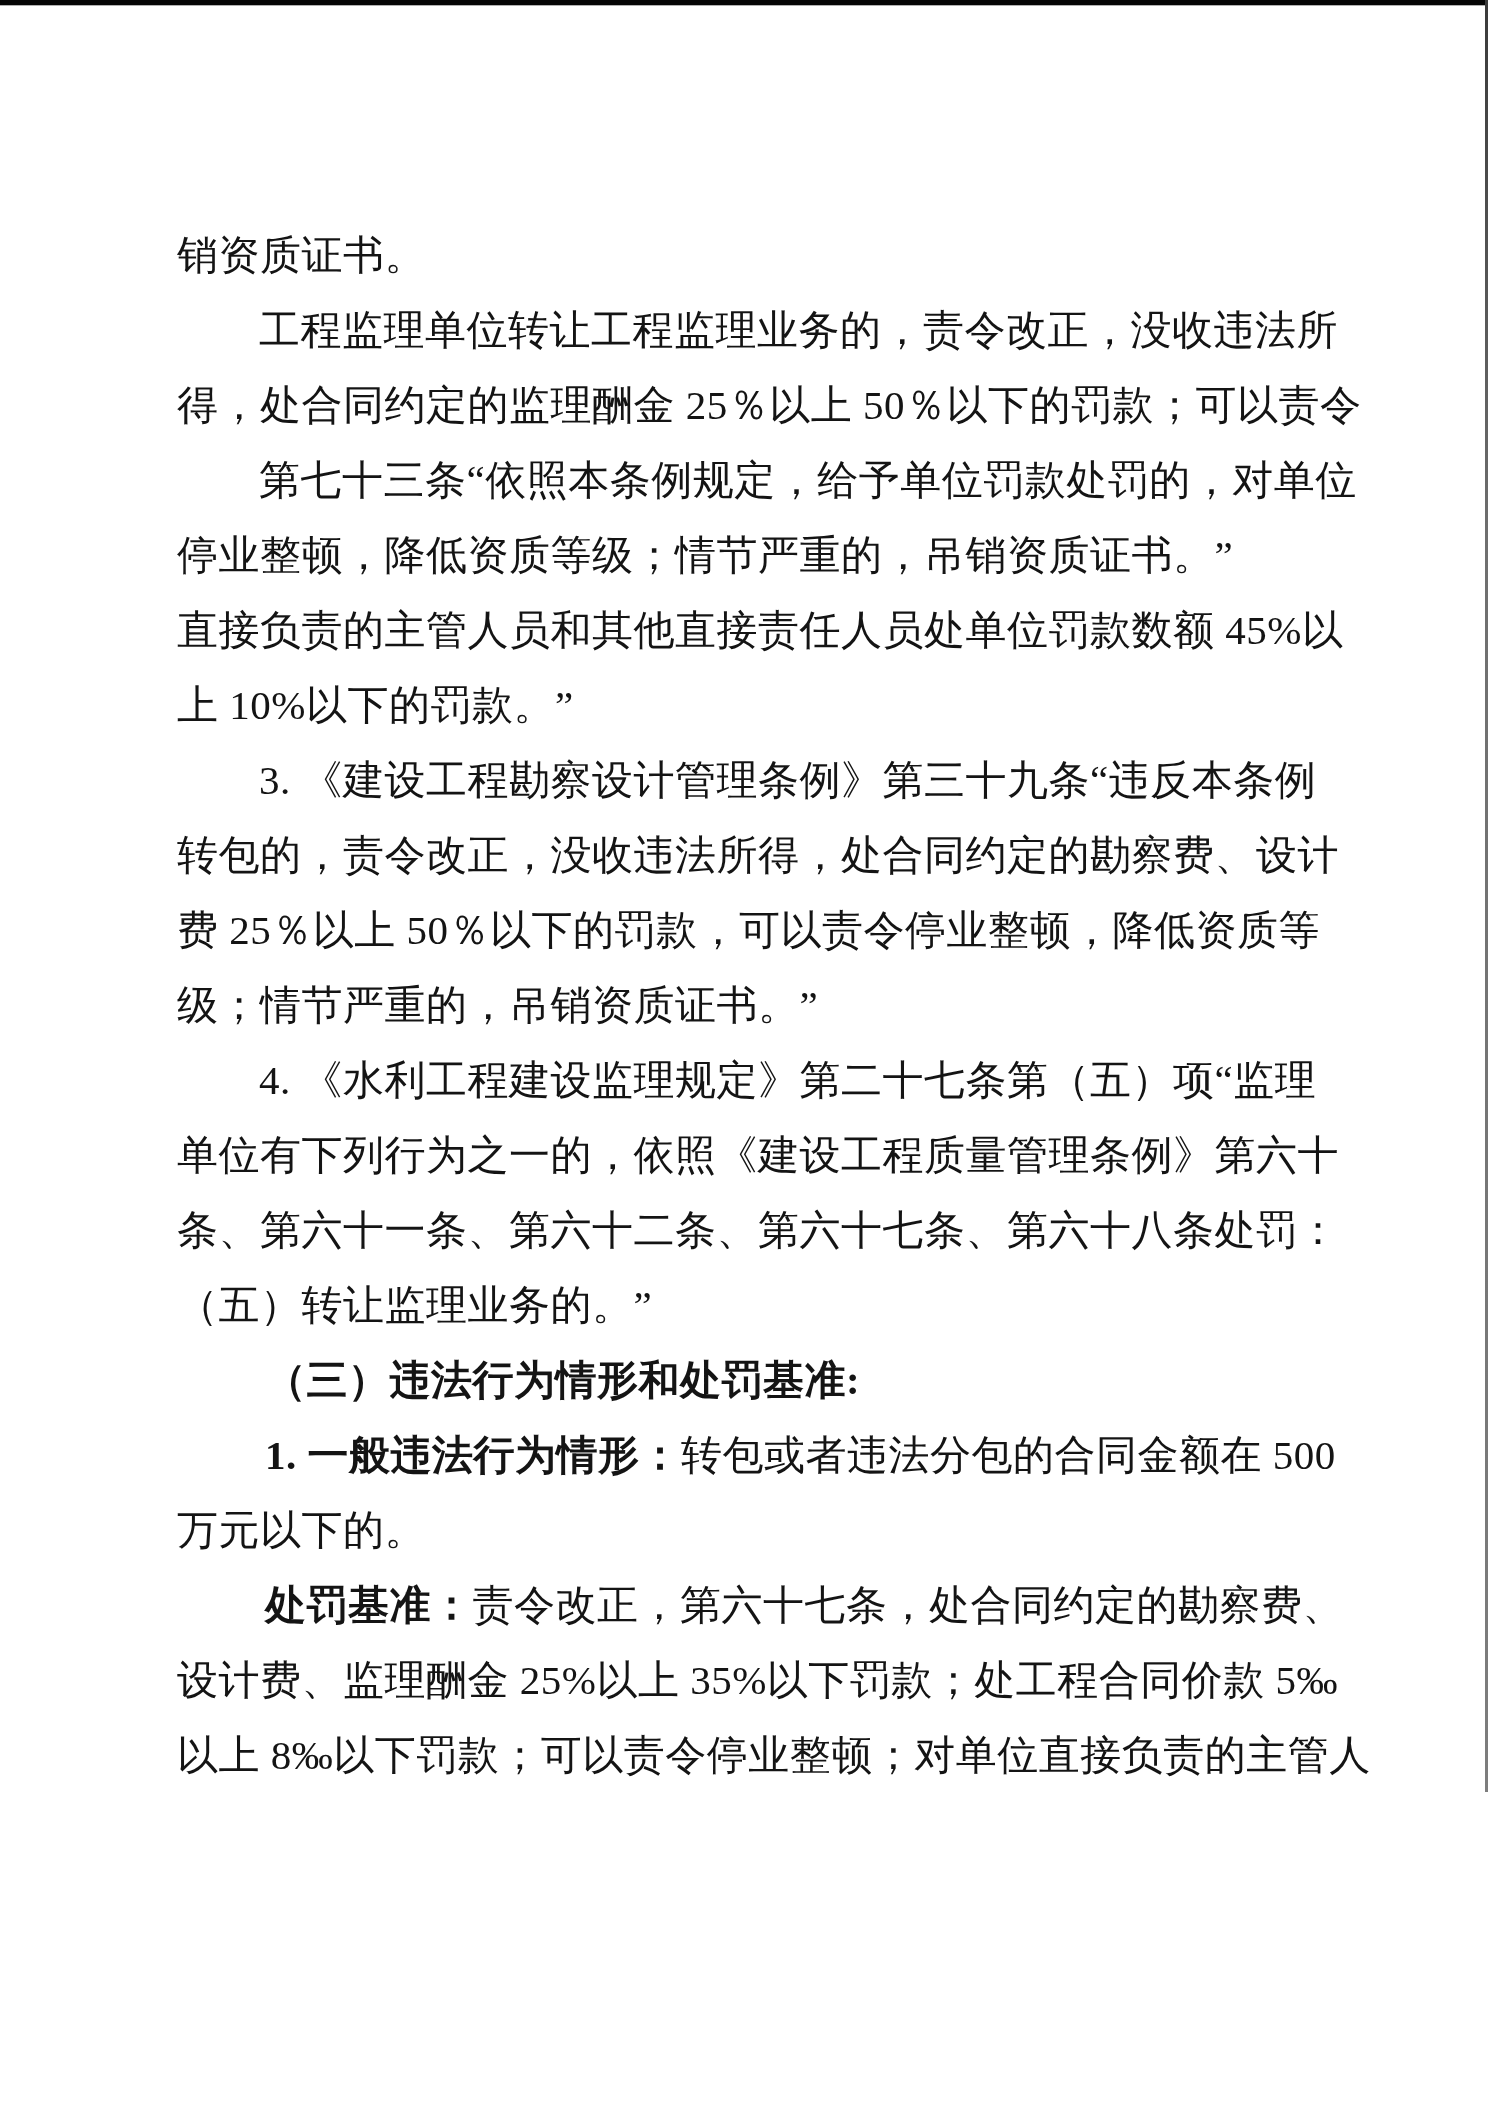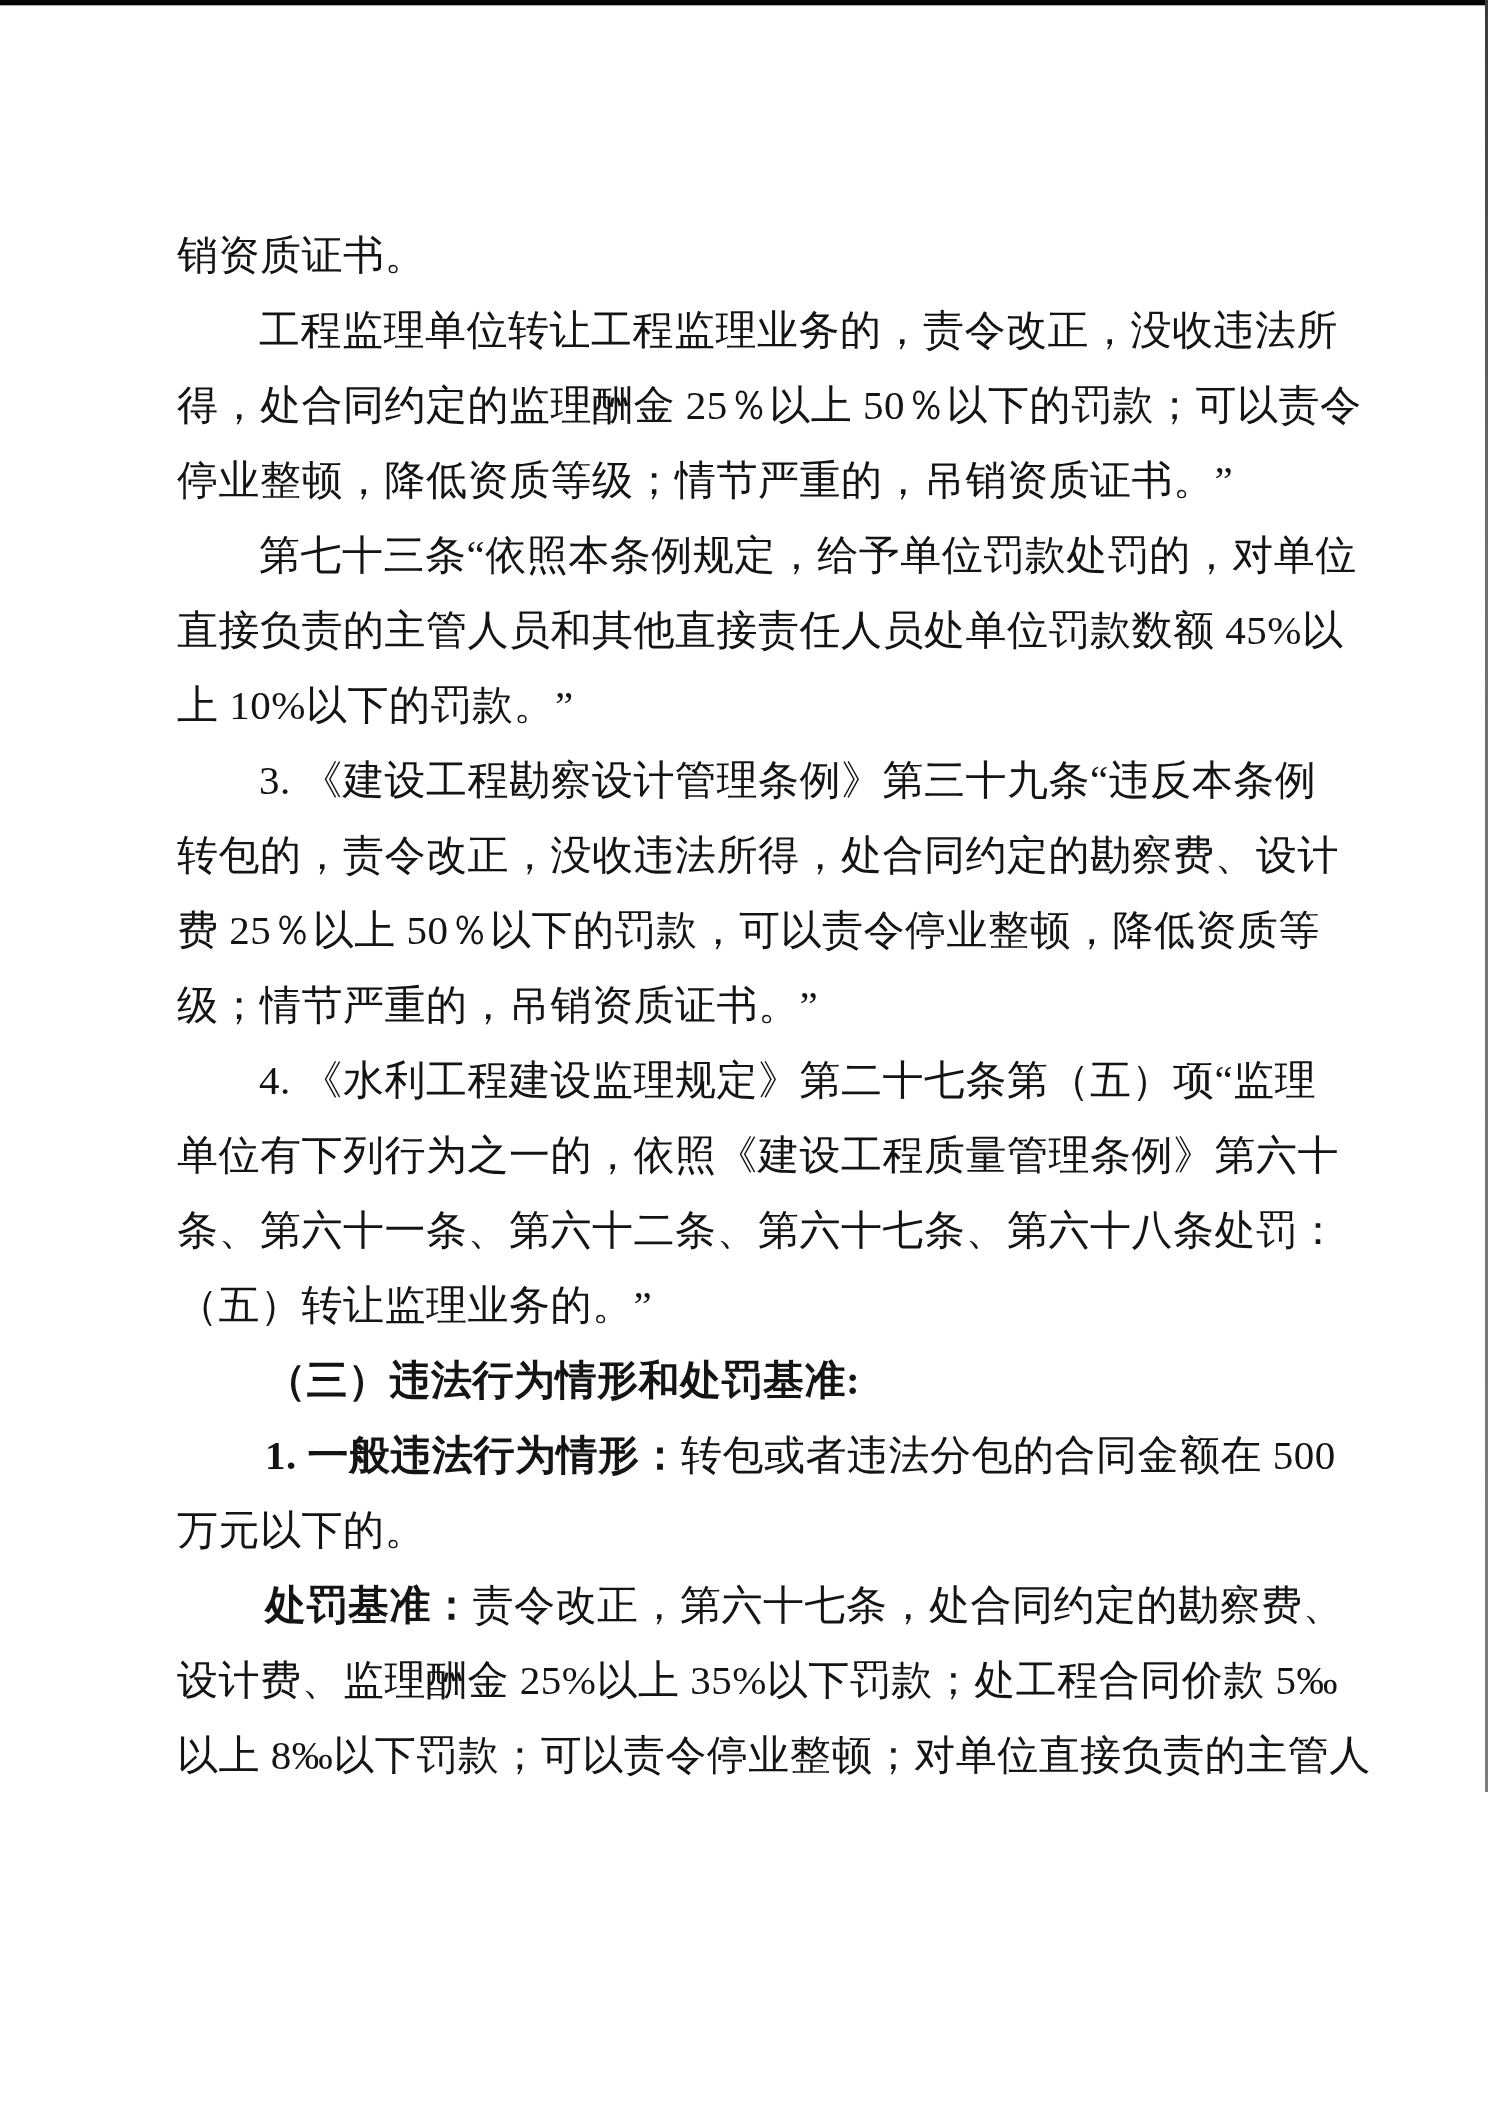--- a/index.html
+++ b/index.html
@@ -51,22 +51,22 @@
 <body>
 
 <div class="page">
   <div class="top-edge"></div>
   <div class="right-edge"></div>
 
   <main class="text-block" id="text-block">
       <div class="line"><span>销资质证书。</span></div>
       <div class="line indent"><span>工程监理单位转让工程监理业务的，责令改正，没收违法所</span></div>
       <div class="line"><span>得，处合同约定的监理酬金 25％以上 50％以下的罚款；可以责令</span></div>
+      <div class="line indent"><span>第七十三条“依照本条例规定，给予单位罚款处罚的，对单位</span></div>
       <div class="line"><span>停业整顿，降低资质等级；情节严重的，吊销资质证书。”</span></div>
-      <div class="line indent"><span>第七十三条“依照本条例规定，给予单位罚款处罚的，对单位</span></div>
       <div class="line"><span>直接负责的主管人员和其他直接责任人员处单位罚款数额 45%以</span></div>
       <div class="line"><span>上 10%以下的罚款。”</span></div>
       <div class="line indent"><span>3. 《建设工程勘察设计管理条例》第三十九条“违反本条例</span></div>
       <div class="line"><span>转包的，责令改正，没收违法所得，处合同约定的勘察费、设计</span></div>
       <div class="line"><span>费 25％以上 50％以下的罚款，可以责令停业整顿，降低资质等</span></div>
       <div class="line"><span>级；情节严重的，吊销资质证书。”</span></div>
       <div class="line indent"><span>4. 《水利工程建设监理规定》第二十七条第（五）项“监理</span></div>
       <div class="line"><span>单位有下列行为之一的，依照《建设工程质量管理条例》第六十</span></div>
       <div class="line"><span>条、第六十一条、第六十二条、第六十七条、第六十八条处罚：</span></div>
       <div class="line"><span>（五）转让监理业务的。”</span></div>

